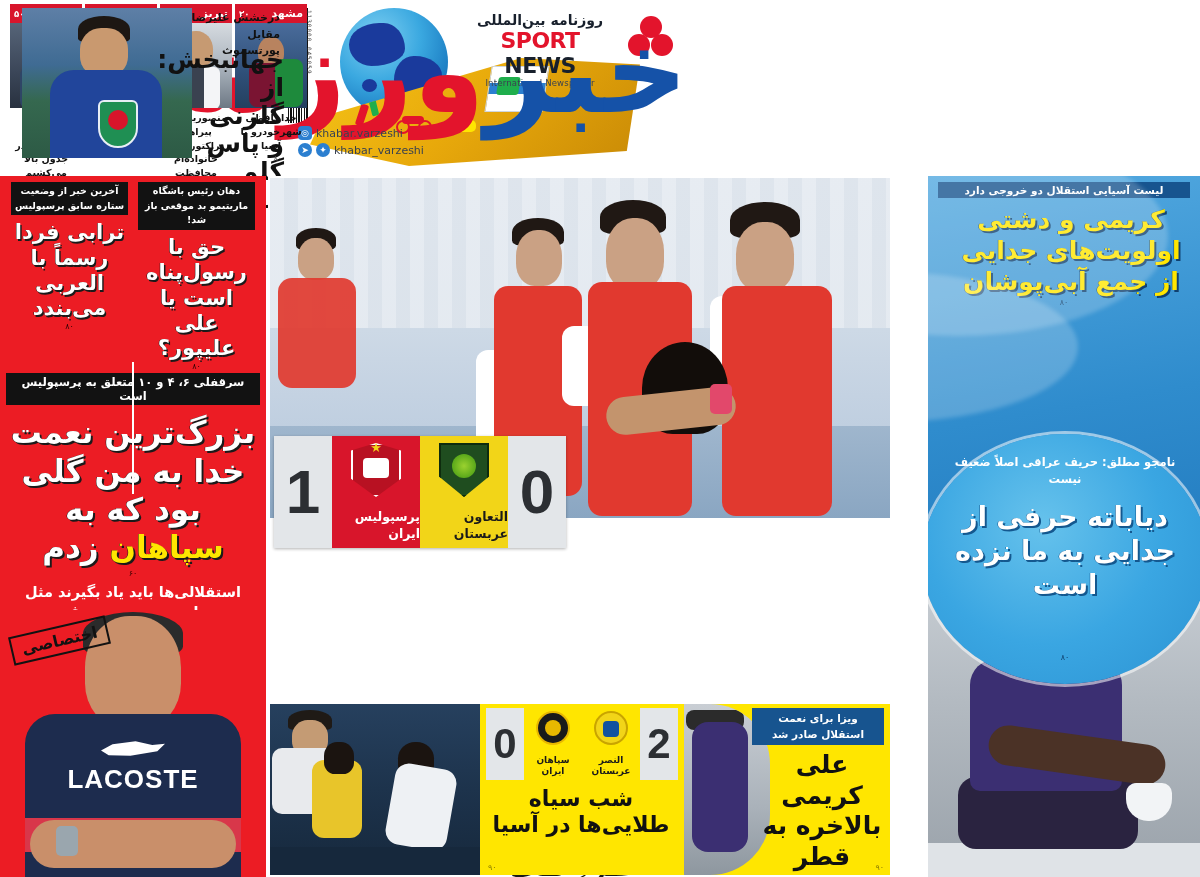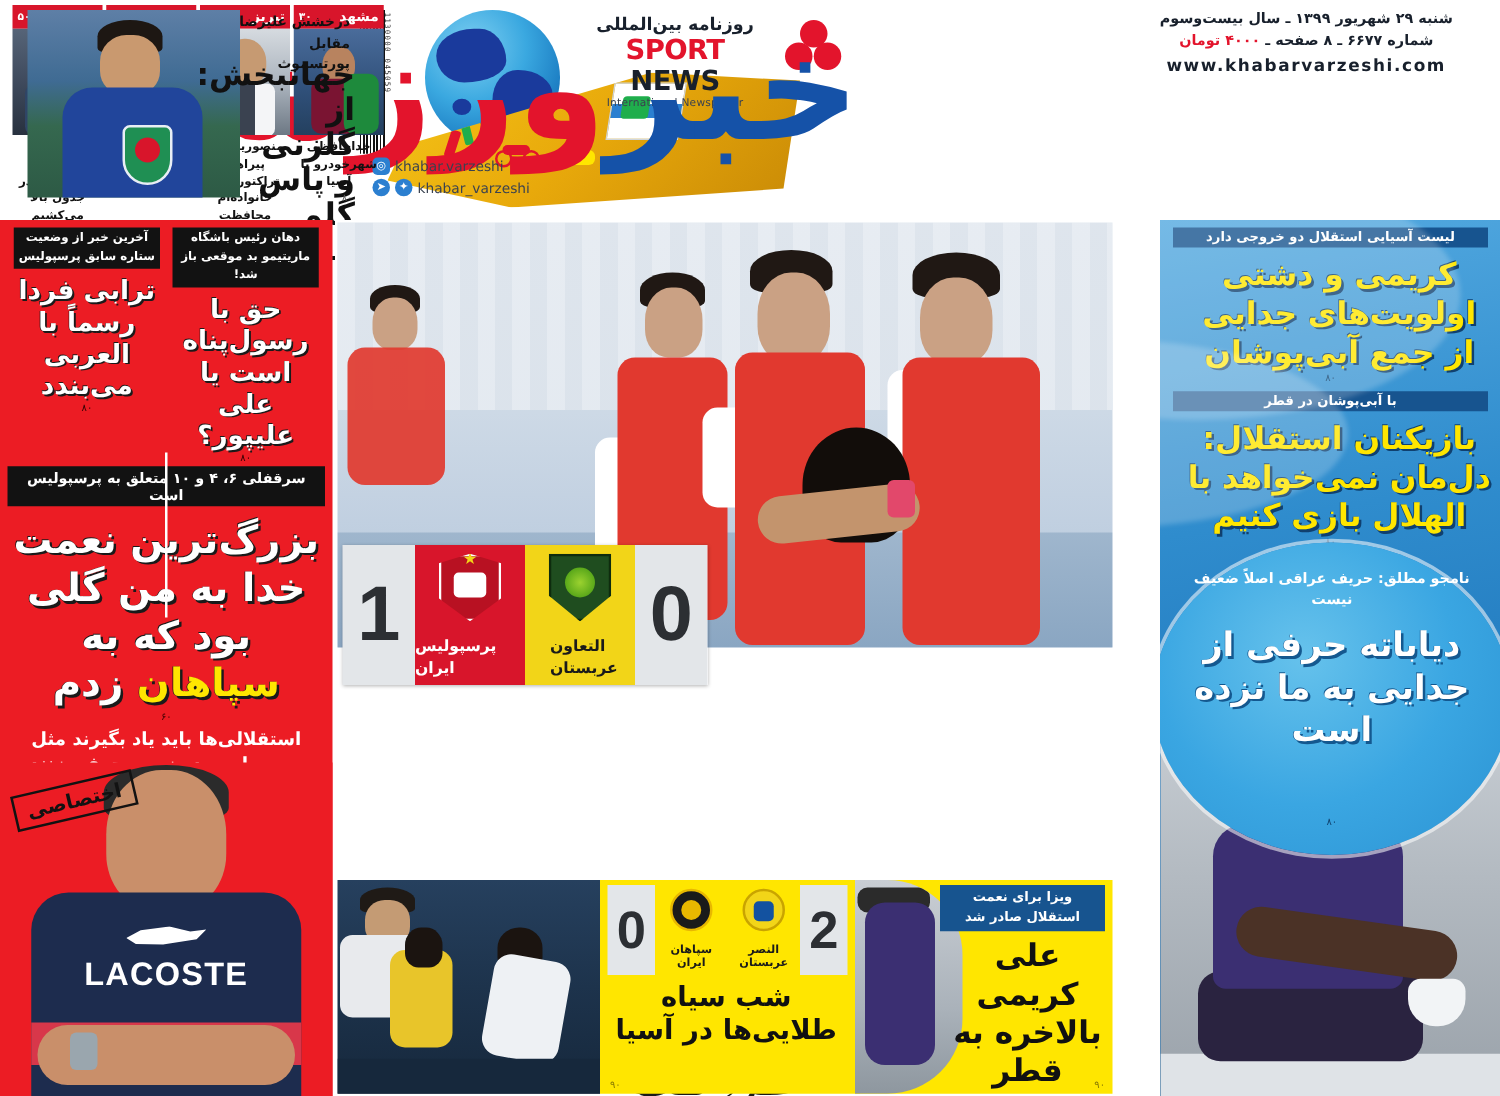--- a/index.html
+++ b/index.html
@@ -381,21 +381,21 @@
     background: #1f4d1f; border: 2px solid #0e2c0e;
     clip-path: polygon(50% 0%, 100% 0%, 100% 62%, 50% 100%, 0% 62%, 0% 0%);
   }
   .crest-taw::after {
     content:""; position:absolute; left:50%; top:42%; transform:translate(-50%,-50%);
     width:24px; height:24px; border-radius:50%;
     background: radial-gradient(circle, #9bd22f 0%, #5aa81a 70%);
   }
   .sb-name {
     position: absolute; left: 0; right: 0; bottom: 5px;
-    text-align: left; font-size: 12.5px; font-weight: bold; line-height: 1.35;
+    text-align: right; font-size: 12.5px; font-weight: bold; line-height: 1.35;
   }
   .sb-team.red .sb-name { color: #fff; }
   .sb-team.yellow .sb-name { color: #1a1a1a; margin-left: 20px; }
 
   .yellow-kicker {
     position: absolute; left: 340px; top: 549px;
     background: #ffe600; color: #111; font-size: 17px; font-weight: bold;
     padding: 3px 10px; white-space: nowrap;
   }
   .main-head {
@@ -522,29 +522,20 @@
       <i style="left:0;top:18px;"></i>
       <i style="left:23px;top:18px;"></i>
     </div>
 
     <div class="brand-logo">
       <div class="brand-word">
         <span class="brand-blue">خبر</span><span class="brand-red">ورزشی</span>
       </div>
     </div>
 
-    <div class="issue-info">
-      <div class="issue-line1">شنبه ۲۹ شهریور ۱۳۹۹ ـ سال بیست‌وسوم</div>
-      <div class="issue-line2">
-        <span>شماره ۶۶۷۷ ـ ۸ صفحه ـ </span><span class="toman">۴۰۰۰ تومان</span>
-      </div>
-      <div class="issue-url">
-        <span>www.khabarvarzeshi.com</span>
-      </div>
-    </div>
 
     <div class="socials">
       <div class="soc-row">
         <span class="soc-ic ig">◎</span>
         <span>khabar.varzeshi</span>
       </div>
       <div class="soc-row">
         <span class="soc-ic">➤</span>
         <span class="soc-ic">✦</span>
         <span>khabar_varzeshi</span>
@@ -757,25 +748,20 @@
   <div class="right-col">
     <div class="rc-cloud" style="left:-180px;top:-40px;"></div>
     <div class="rc-cloud" style="left:-230px;top:96px;width:380px;height:150px;"></div>
 
     <div>
       <div class="rc-kicker">لیست آسیایی استقلال دو خروجی دارد</div>
       <div class="rc-head">کریمی و دشتی اولویت‌های جدایی از جمع آبی‌پوشان</div>
       <div class="rc-pg">۸۰</div>
     </div>
 
-    <div>
-      <div class="rc-kicker">با آبی‌پوشان در قطر</div>
-      <div class="rc-head">بازیکنان استقلال: دل‌مان نمی‌خواهد با الهلال بازی کنیم</div>
-      <div class="rc-pg">۸۰</div>
-    </div>
 
     <div class="rc-photo">
       <div class="d-bench"></div>
       <div class="d-leg"></div>
       <div class="d-hair"></div>
       <div class="d-head"></div>
       <div class="d-torso"></div>
       <div class="d-arm"></div>
       <div class="d-mask"></div>
     </div>

